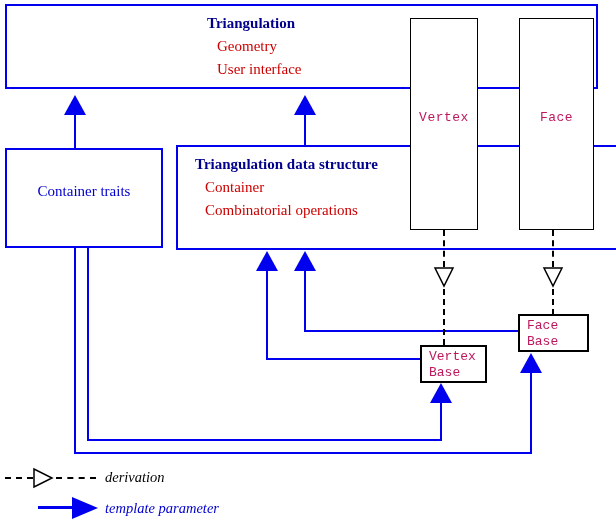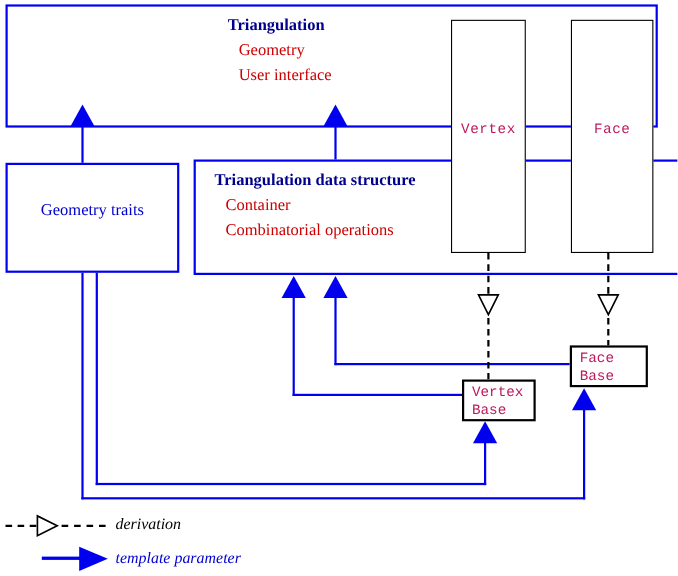--- a/index.html
+++ b/index.html
@@ -32,30 +32,30 @@
   .tri-svg { position:absolute; display:block; }
   .legend-label { position:absolute; font-size:14.5px; white-space:nowrap;font-style:italic; }
   .mono-center { position:absolute; width:100%; text-align:center; font-size:13px; letter-spacing:0.5px; }
   .base-text { padding:2px 0 0 7px; font-size:13px; line-height:16px; }
 </style>
 </head>
 <body>
 
 <div class="canvas">
 
-  <div class="bluebox" style="left:5px; top:4px; width:593px; height:112px;padding-left:13px;">
+  <div class="bluebox" style="left:5px; top:4px; width:593px; height:85px;padding-left:13px;">
     <div class="box-text" style="left:200px; top:6px;">
       <div class="line title">Triangulation</div>
       <div class="line red-item indent">Geometry</div>
       <div class="line red-item indent">User interface</div>
     </div>
   </div>
 
   <div class="bluebox" style="left:5px; top:148px; width:158px; height:100px;">
-    <div class="box-text blue-label" style="left:0; top:33px; width:100%; text-align:center;">Geometry traits</div>
+    <div class="box-text blue-label" style="left:0; top:33px; width:100%; text-align:center;">Container traits</div>
   </div>
 
   <div class="bluebox" style="left:176px; top:145px; width:489px; height:105px;">
     <div class="box-text" style="left:17px; top:6px;">
       <div class="line title">Triangulation data structure</div>
       <div class="line red-item indent">Container</div>
       <div class="line red-item indent">Combinatorial operations</div>
     </div>
   </div>
 

